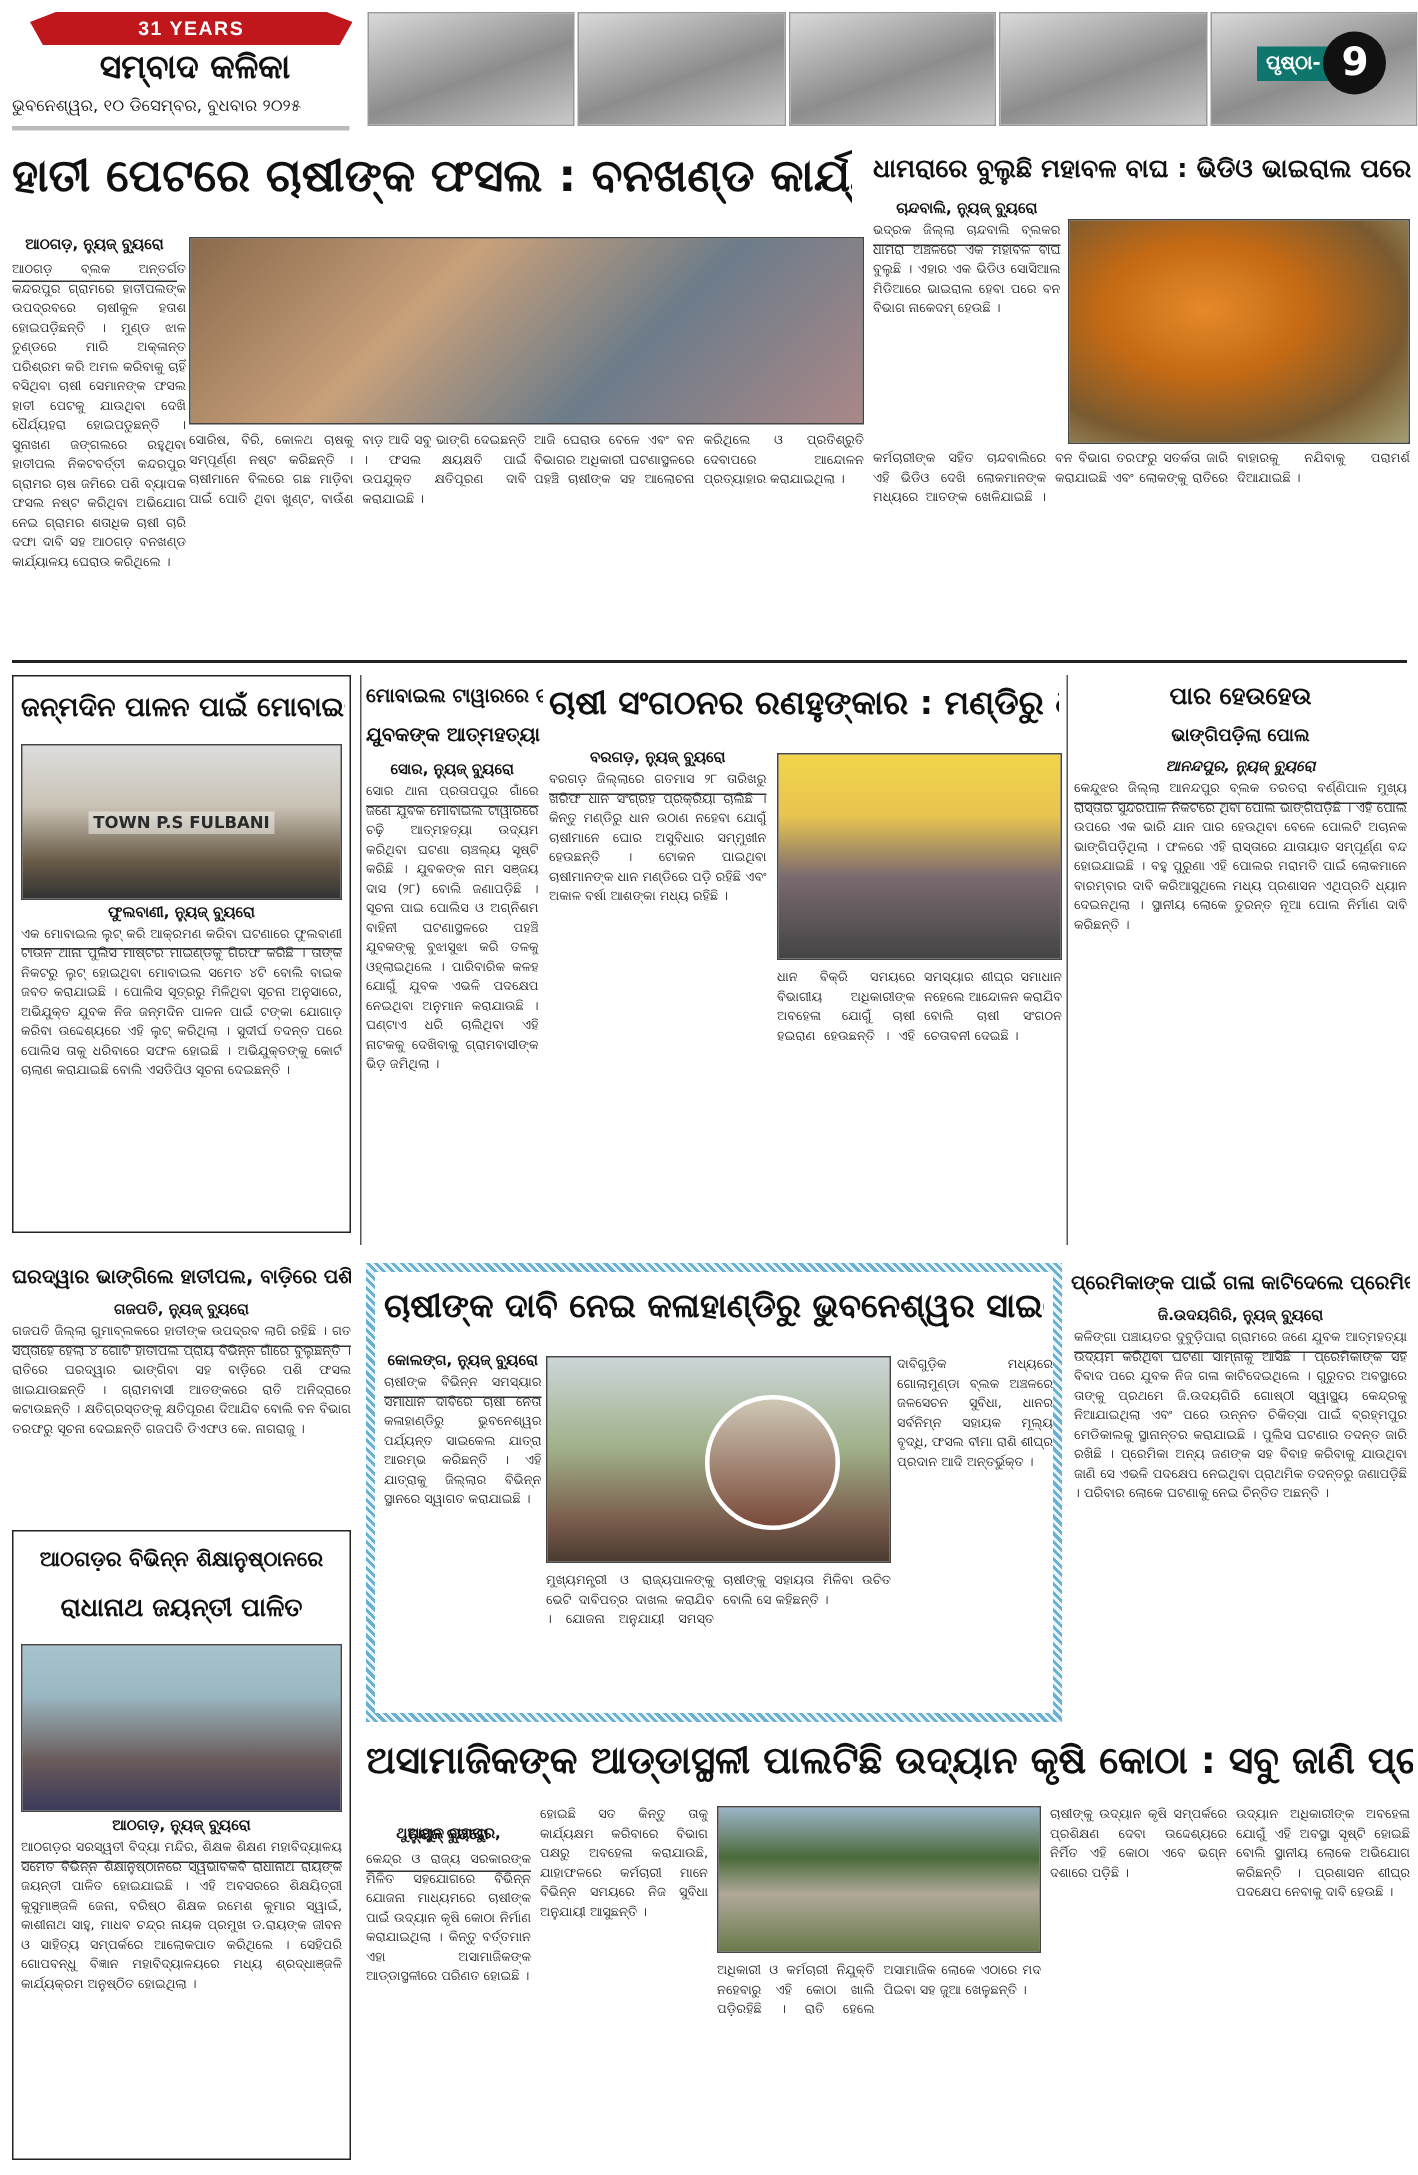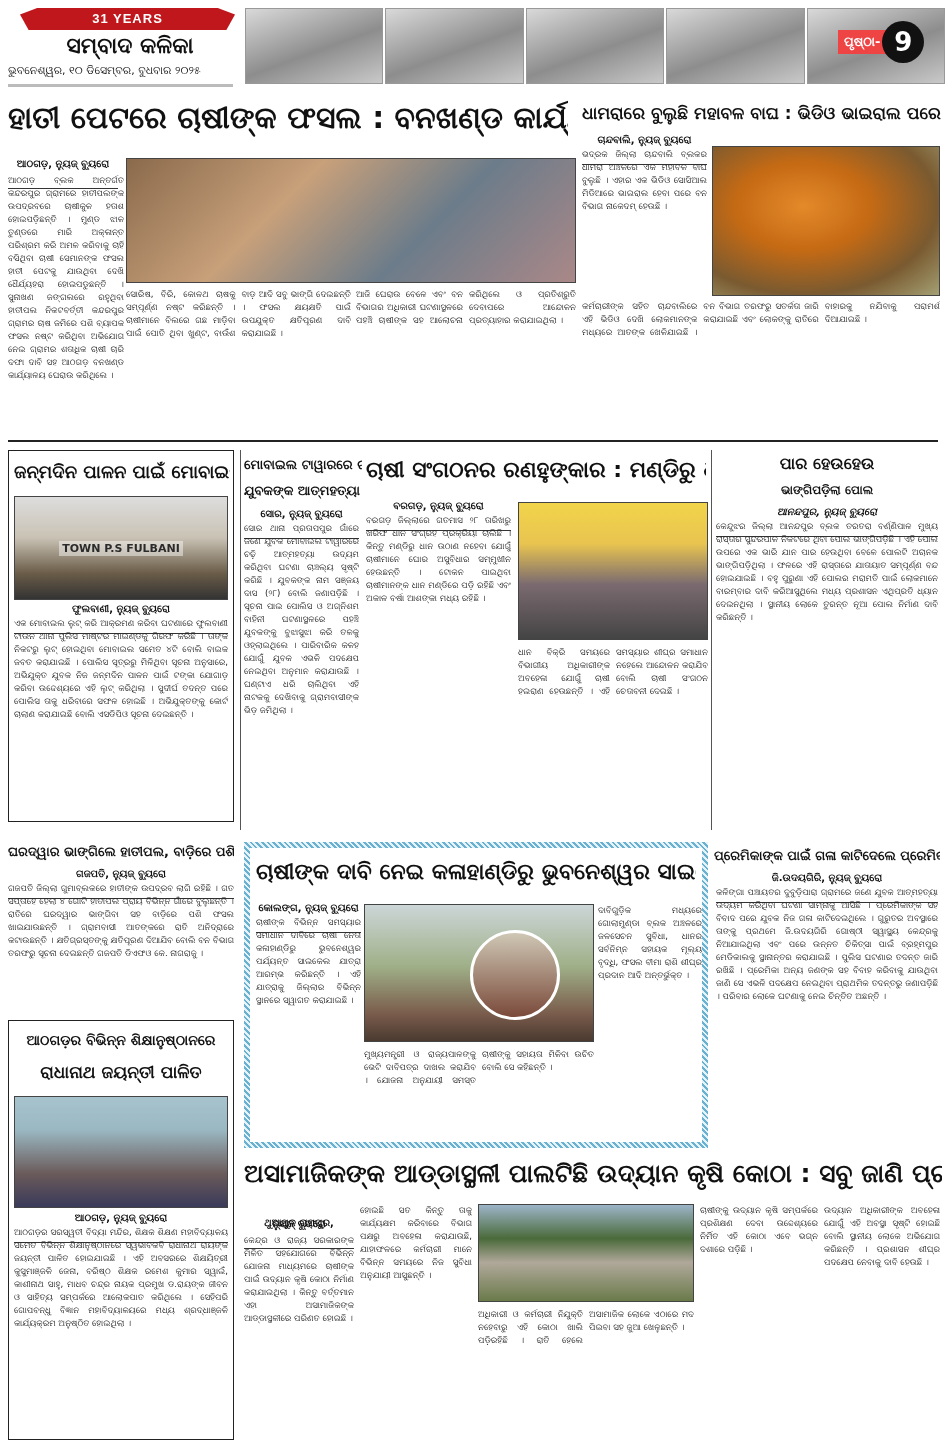--- a/index.html
+++ b/index.html
@@ -12,21 +12,21 @@
   .masthead { left: 0; top: 0; width: 821px; height: 90px; }
   .ribbon { left: 20px; top: 8px; width: 215px; height: 22px; background: #c0171c; color: #fff;
     font-weight: bold; font-size: 13px; text-align: center; line-height: 22px; letter-spacing: 1px;
     clip-path: polygon(0 30%, 8% 0, 92% 0, 100% 30%, 96% 100%, 4% 100%); font-family: "Liberation Sans", sans-serif; }
   .logo { left: 40px; top: 32px; width: 180px; height: 30px; font-size: 22px; font-weight: bold; text-align: center; color: #111; font-family: "DejaVu Serif", serif; }
   .dateline { left: 8px; top: 64px; width: 225px; font-size: 11px; color: #111; }
   .dateline-rule { left: 8px; top: 84px; width: 225px; height: 3px; background: #bbb; }
   .photo-strip { left: 245px; top: 8px; width: 700px; height: 76px; display: flex; gap: 2px; }
   .photo-strip .ph { flex: 1; background: linear-gradient(160deg, #d9d9d9 0%, #8d8d8d 55%, #c9c9c9 100%); border: 1px solid #999; }
   .page-badge { left: 838px; top: 22px; height: 40px; display: flex; align-items: center; }
-  .page-badge .lbl { background: #ef4444; color: #fff; font-size: 13px; padding: 4px 6px; font-weight: bold; }
+  .page-badge .lbl { background: #0f766e; color: #fff; font-size: 13px; padding: 4px 6px; font-weight: bold; }
   .page-badge .num { width: 42px; height: 42px; border-radius: 50%; background: #111; color: #fff; font-size: 26px; font-weight: bold; text-align: center; line-height: 42px; margin-left: -4px; }
 
   .headline { font-weight: bold; color: #111; white-space: nowrap; overflow: hidden; }
   .byline { font-size: 10px; font-weight: bold; text-align: center; border-bottom: 1px solid #333; padding-bottom: 18px; }
   .body-text { font-size: 8.6px; line-height: 13px; color: #222; text-align: justify; overflow: hidden; }
   .photo { background: linear-gradient(135deg, #8a6a4c 0%, #c8a07a 35%, #6c7c8a 65%, #a88 100%); border: 1px solid #444; }
   .photo.tiger { background: radial-gradient(ellipse at 40% 40%, #e48a2a 0%, #c56a14 35%, #7a5a30 70%, #a4a074 100%); }
   .photo.meet { background: linear-gradient(180deg, #f2d44a 0%, #e8c450 30%, #7a6a70 60%, #444 100%); }
   .photo.police { background: linear-gradient(180deg, #ddd 0%, #c9c2b4 40%, #6a5c48 75%, #333 100%); }
   .photo.cycle { background: linear-gradient(180deg, #ccd6d8 0%, #9fb088 45%, #7a5c4c 80%, #4a3a30 100%); }

